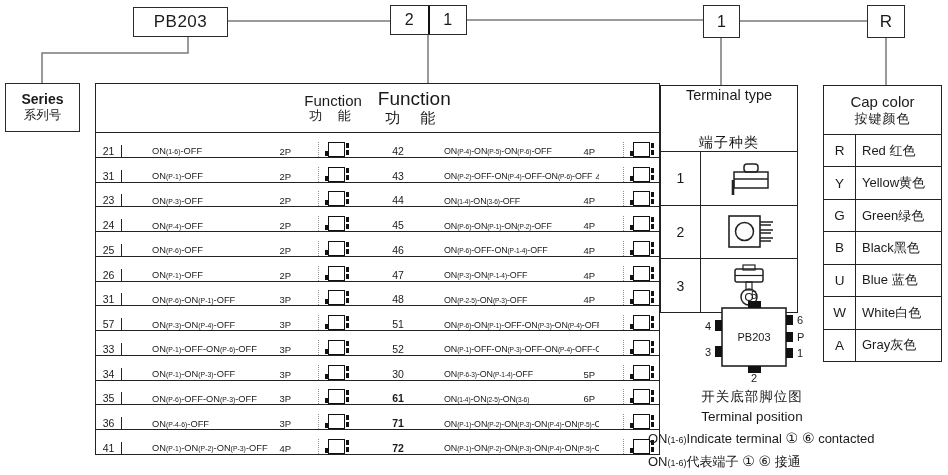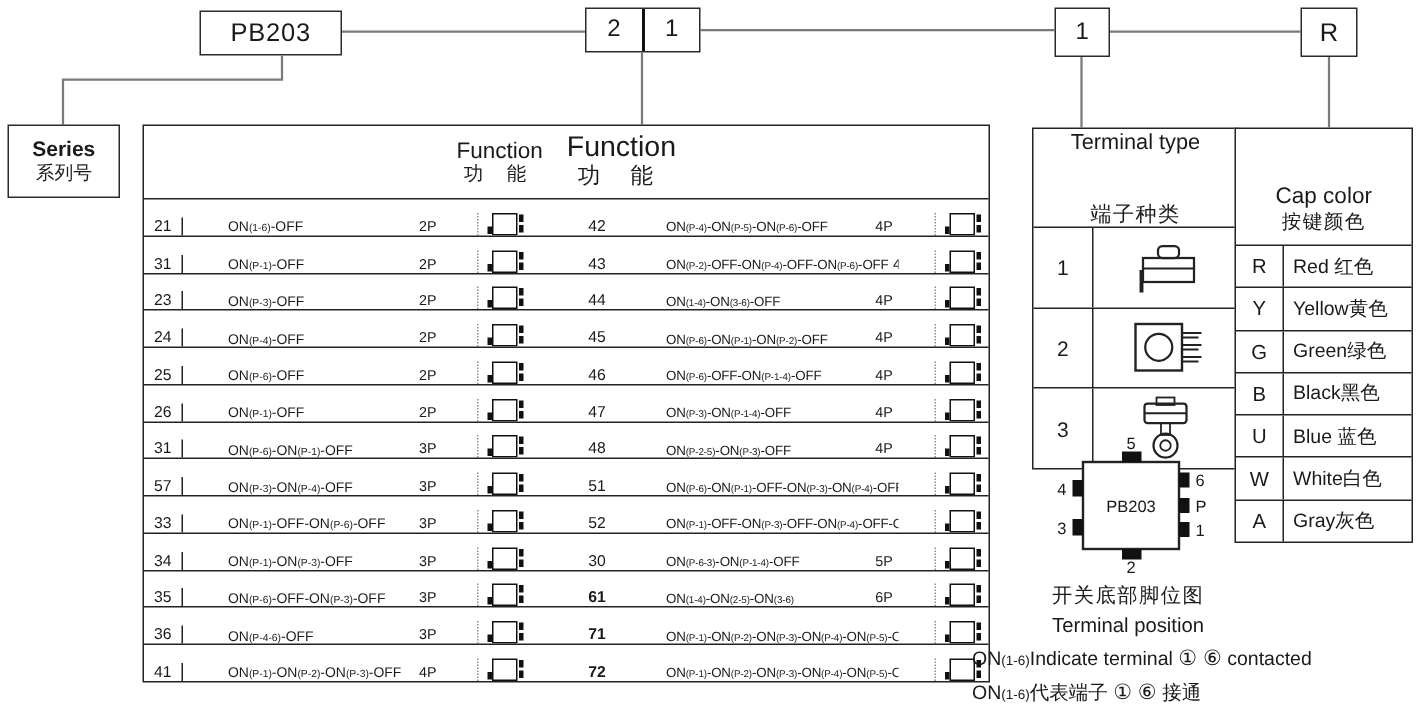--- a/index.html
+++ b/index.html
@@ -45,36 +45,36 @@
   .fc.func2 { flex:1; padding:0 4px 0 2px; font-size:8.9px; letter-spacing:-.1px; overflow:hidden; }
   .ftxt { white-space:nowrap; }
   .pp { font-size:.74em; }
   .poles { margin-left:auto; font-size:9.5px; padding-left:3px; }
   .ticon { position:relative; width:17px; height:15px; border:1.6px solid #111; background:#fff; display:inline-block; }
   .ticon::before { content:""; position:absolute; right:-4.5px; top:0px; width:3px; height:5px;
                    background:#111; box-shadow:0 7px 0 #111; }
   .ticon::after  { content:""; position:absolute; left:-4.5px; bottom:0px; width:3px; height:5px; background:#111; }
 
   
-  #terminal-panel { position:absolute; left:688px; top:85px; width:138px; height:228px;
+  #terminal-panel { position:absolute; left:660px; top:85px; width:138px; height:228px;
                     border:1.6px solid #222; display:flex; flex-direction:column; background:#fff;justify-content:space-between; }
   #terminal-panel .panel-header { flex:0 0 66px; display:flex; flex-direction:column; align-items:center;
                     justify-content:center; border-bottom:1.4px solid #222; line-height:1.3; }
   #terminal-panel .panel-header .en { font-size:14.5px; }
   #terminal-panel .panel-header .cn { font-size:14px; letter-spacing:1px;margin-top:28px; }
   .trow { flex:1; display:flex; border-top:1px solid #222; }
   .trow:first-of-type { border-top:none; }
   .trow .tcode { width:40px; border-right:1px solid #222; display:flex; align-items:center; justify-content:center; font-size:14px; }
   .trow .ticon-cell { flex:1; display:flex; align-items:center; justify-content:center; }
 
   
   #cap-panel { position:absolute; left:823px; top:85px; width:119px; height:277px;
                border:1.6px solid #222; display:flex; flex-direction:column; background:#fff; }
   #cap-panel .panel-header { flex:0 0 49px; display:flex; flex-direction:column; align-items:center;
-               justify-content:center; border-bottom:1.4px solid #222; line-height:1.25;margin-top:29px; }
+               justify-content:center; border-bottom:1.4px solid #222; line-height:1.25; }
   #cap-panel .panel-header .en { font-size:15px; }
   #cap-panel .panel-header .cn { font-size:13px; letter-spacing:1px; }
   .crow { flex:1; display:flex; border-top:1px solid #222; }
   .crow:first-of-type { border-top:none; }
   .crow .ccode { width:32px; border-right:1px solid #222; display:flex; align-items:center; justify-content:center; font-size:13.5px; }
   .crow .clabel { flex:1; display:flex; align-items:center; padding-left:6px; font-size:13px; white-space:nowrap; }
 
   
   #pin-diagram { position:absolute; left:680px; top:290px; }
   .cap-line { position:absolute; width:140px; text-align:center; font-size:13.5px; }

